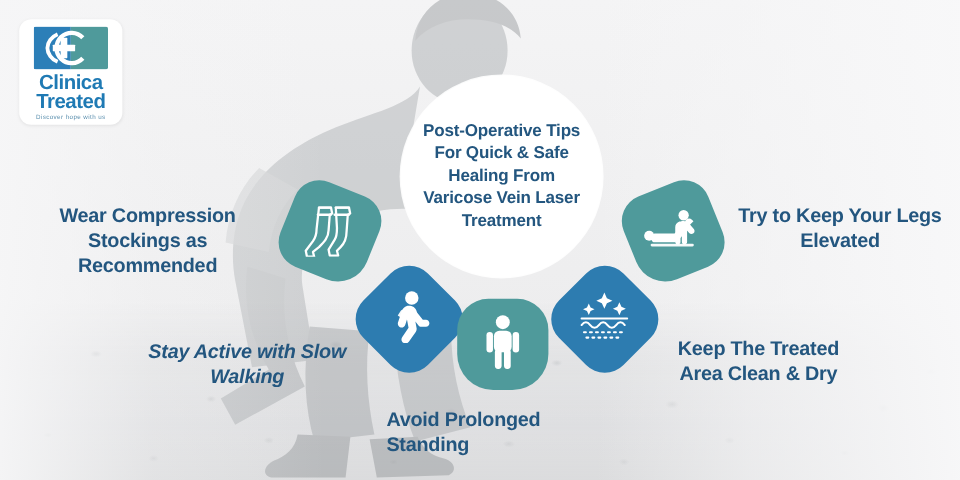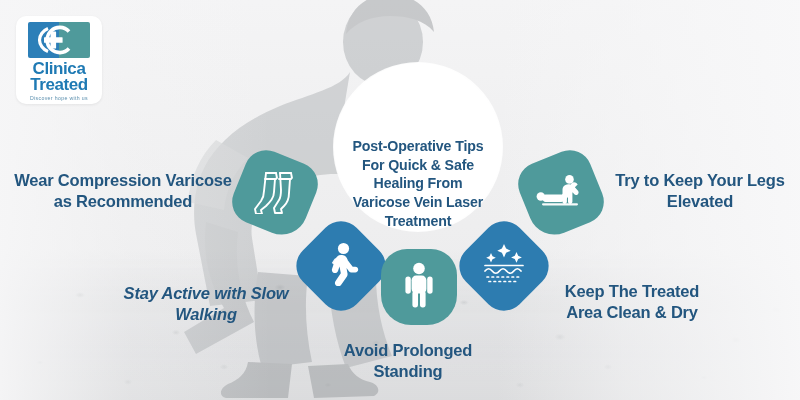--- a/index.html
+++ b/index.html
@@ -115,21 +115,21 @@
   
   .center-circle {
     position: absolute;
     left: 334px;
     top: 63px;
     width: 168px;
     height: 168px;
     border-radius: 50%;
     background: #ffffff;
     display: flex;
-    align-items: flex-end;
+    align-items: center;
     justify-content: center;
     box-shadow: 0 0 0 1px rgba(255,255,255,0.9);
   }
   .center-title {
     color: #23567f;
     font-weight: bold;
     font-size: 14.2px;
     line-height: 1.33;
     text-align: center;
     padding: 0 12px;
@@ -163,21 +163,21 @@
   .caption {
     position: absolute;
     color: #23567f;
     font-weight: bold;
     font-size: 16.5px;
     line-height: 1.28;
     letter-spacing: -0.2px;
   }
   .cap-1 { left: 14px;  top: 170px; width: 218px; text-align: center; }
   .cap-2 { left: 108px; top: 283px; width: 196px; text-align: center; font-style: italic; }
-  .cap-3 { left: 310px; top: 340px; width: 196px; text-align: center; }
+  .cap-3 { left: 322px; top: 340px; width: 196px; }
   .cap-4 { left: 548px; top: 281px; width: 168px; text-align: center; }
   .cap-5 { left: 604px; top: 170px; width: 192px; text-align: center; }
 </style>
 </head>
 <body>
 
 <div id="infographic">
 
   <div class="bg-layer">
     <div class="bg-grass"></div>
@@ -302,19 +302,19 @@
 
         <circle cx="33.5" cy="7.4" r="4.3"></circle>
 
         <path d="M31 12.6c2.6-.9 5.4-.3 7.2 1.8l3.8 4.4c.9 1.1.8 2.7-.3 3.6-1.1.9-2.7.8-3.6-.3l-1.7-2v9.6c0 1.2-1 2.2-2.2 2.2s-2.2-1-2.2-2.2v-5.2h-1.1v5.2c0 1.2-1 2.2-2.2 2.2s-2.2-1-2.2-2.2V17.5c0-2.2 1.4-4.1 3.5-4.8z"></path>
 
         <rect x="6" y="31.2" width="36" height="2.2" rx="1.1" opacity="0.95"></rect>
       </svg>
     </span>
   </div>
 
-  <div class="caption cap-1">Wear Compression Varicose as Recommended</div>
+  <div class="caption cap-1">Wear Compression Stockings as Recommended</div>
   <div class="caption cap-2">Stay Active with Slow Walking</div>
   <div class="caption cap-3">Avoid Prolonged Standing</div>
   <div class="caption cap-5">Try to Keep Your Legs Elevated</div>
   <div class="caption cap-4">Keep The Treated Area Clean &amp; Dry</div>
 
 </div>
 
 </body></html>

